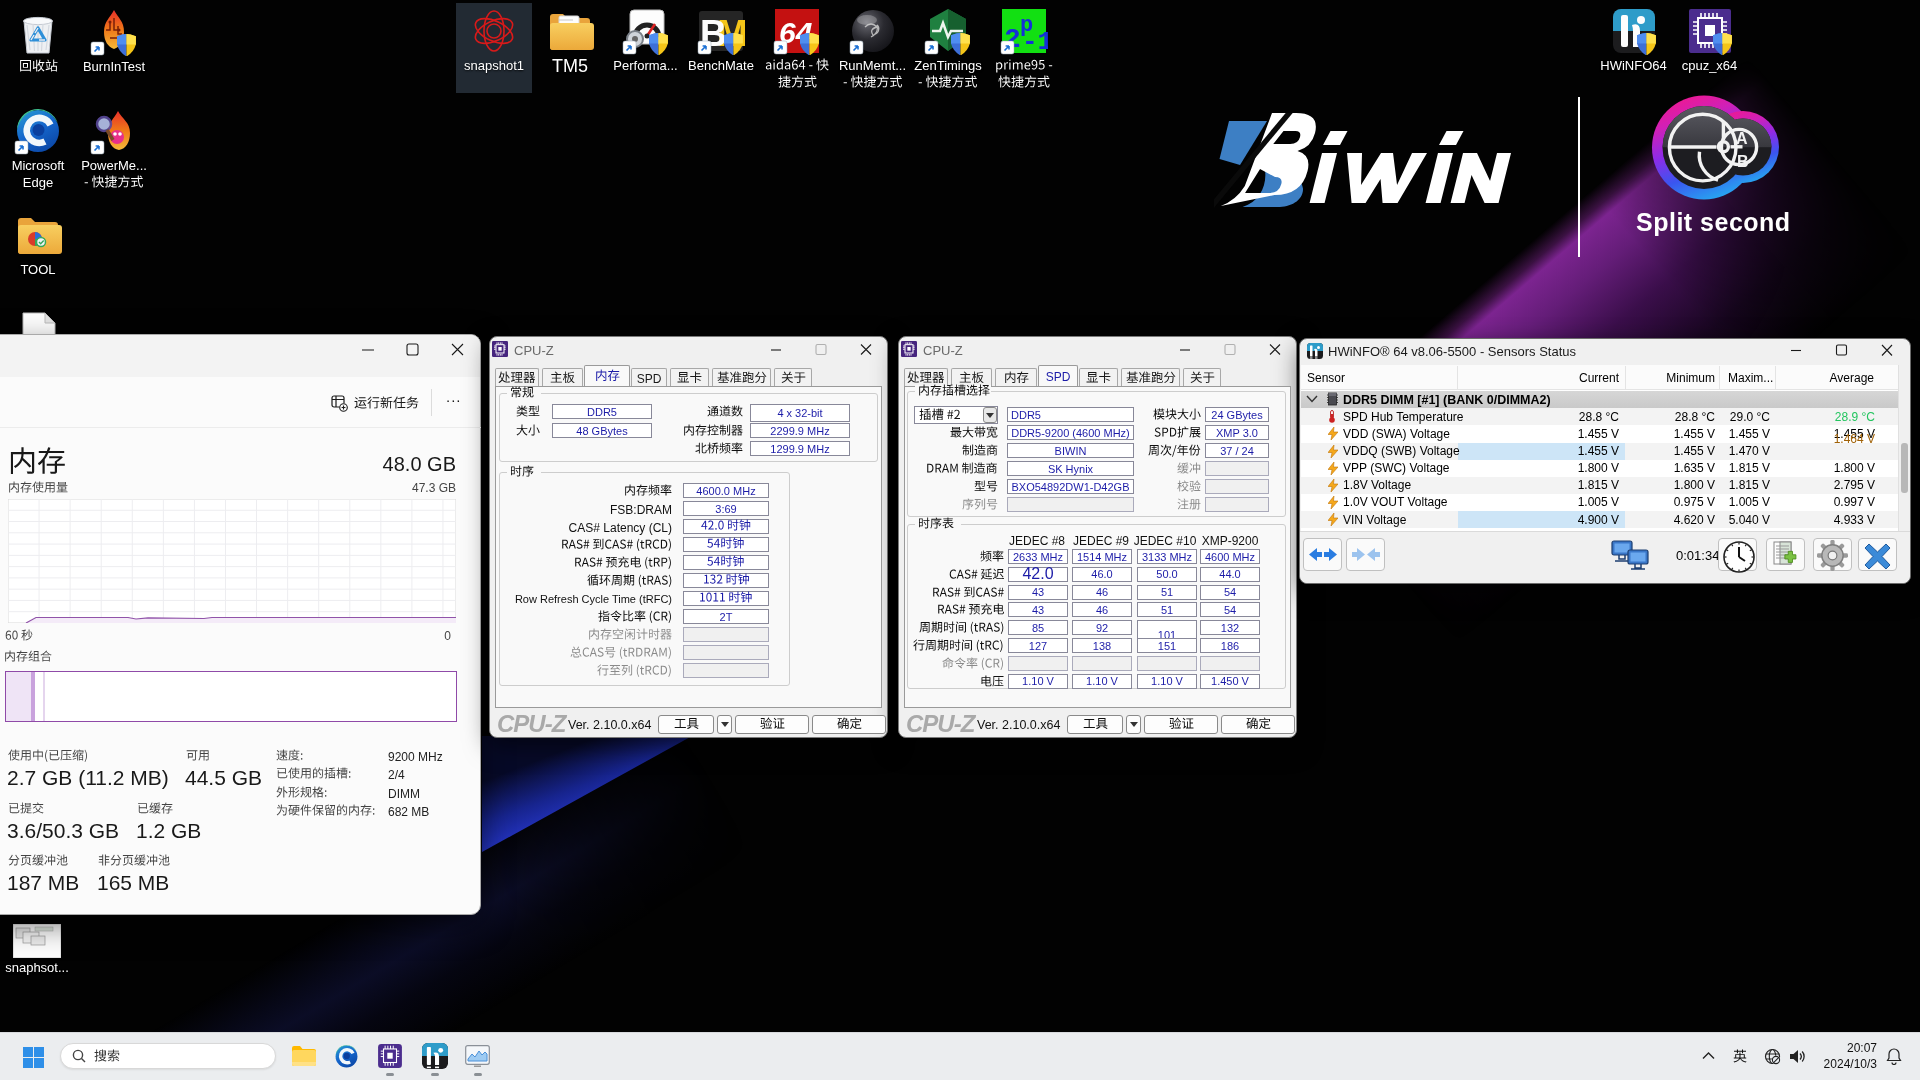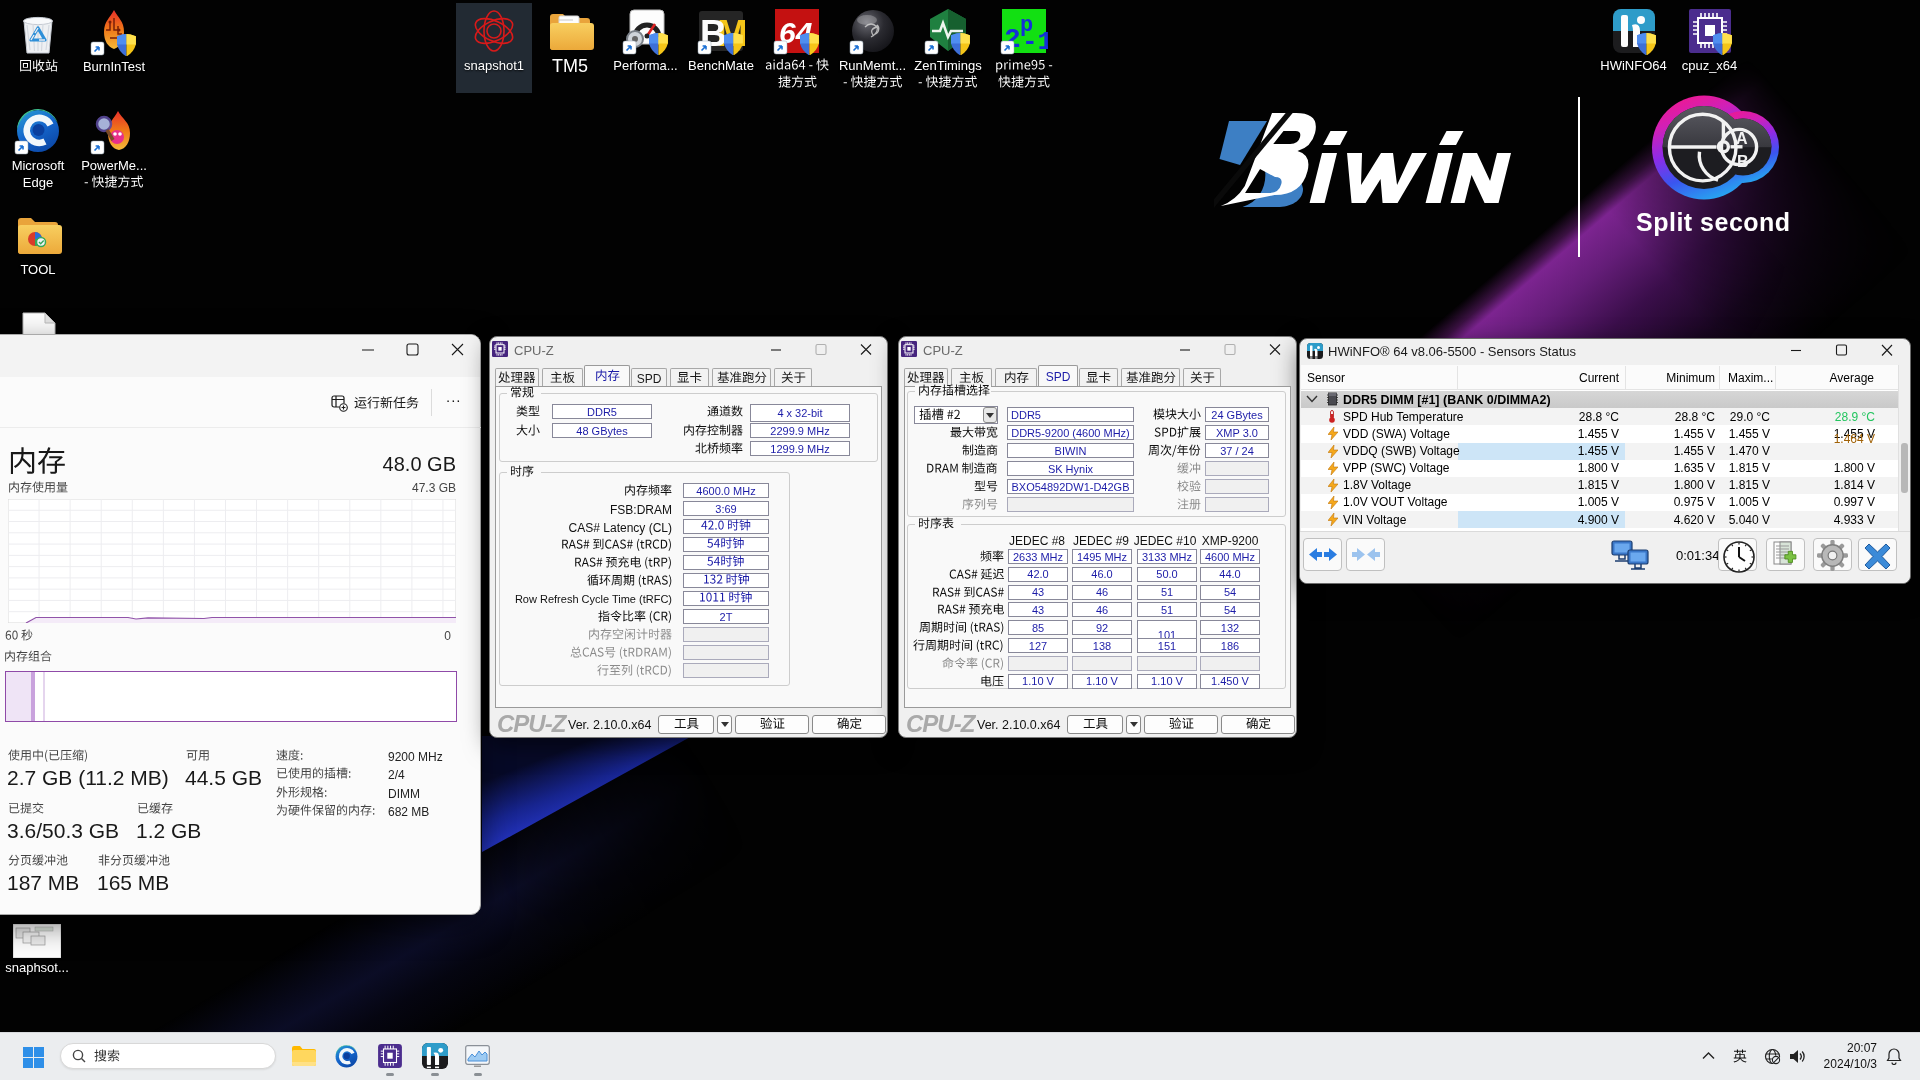--- a/index.html
+++ b/index.html
@@ -661,27 +661,27 @@
     <path fill="#111" d="M5.7 5.1C6.3 6.1 7.1 7.3 7.5 8.1L8.3 7.6C7.9 6.9 7.1 5.7 6.4 4.7ZM3.9 5.7V8.5H1.8V5.7ZM3.9 4.9H1.8V2.3H3.9ZM1 1.5V10.3H1.8V9.3H4.7V1.5ZM9.2 0.5V2.9H5.3V3.8H9.2V10.2C9.2 10.4 9.1 10.5 8.8 10.5C8.6 10.5 7.7 10.5 6.7 10.5C6.9 10.7 7 11.1 7.1 11.4C8.3 11.4 9 11.4 9.5 11.2C9.9 11.1 10.1 10.8 10.1 10.2V3.8H11.5V2.9H10.1V0.5Z M16.5 5.3C17.3 5.7 18.2 6.1 19 6.5H14.8V7.3H18.5V10.5C18.5 10.6 18.4 10.7 18.2 10.7C18 10.7 17.2 10.7 16.3 10.7C16.4 10.9 16.5 11.3 16.6 11.5C17.7 11.5 18.4 11.5 18.8 11.4C19.3 11.3 19.4 11 19.4 10.5V7.3H22C21.6 7.9 21.1 8.4 20.7 8.8L21.5 9.2C22.1 8.6 22.8 7.6 23.4 6.8L22.7 6.5L22.6 6.5H20.4L20.5 6.4C20.2 6.3 19.9 6.1 19.5 6C20.5 5.4 21.6 4.6 22.3 3.9L21.7 3.5L21.5 3.5H15.5V4.3H20.7C20.1 4.7 19.4 5.2 18.8 5.6C18.2 5.3 17.5 5 17 4.8ZM17.7 0.7C17.8 1 18 1.5 18.2 1.8H13.4V5.2C13.4 6.9 13.4 9.3 12.4 11.1C12.6 11.1 13 11.4 13.1 11.6C14.2 9.7 14.3 7 14.3 5.2V2.7H23.4V1.8H19.2C19.1 1.4 18.8 0.9 18.5 0.4Z M27 11.5C27.3 11.3 27.7 11.2 31.1 10.1C31 9.9 31 9.6 30.9 9.3L28 10.2V7.5C28.7 7.1 29.4 6.5 29.9 5.9C30.8 8.5 32.5 10.3 35 11.1C35.1 10.9 35.4 10.5 35.6 10.3C34.4 10 33.4 9.4 32.6 8.6C33.3 8.1 34.2 7.5 34.9 6.9L34.2 6.4C33.6 6.9 32.8 7.6 32.1 8.1C31.5 7.5 31.1 6.7 30.8 5.9H35.2V5.2H30.4V4.1H34.3V3.3H30.4V2.3H34.8V1.5H30.4V0.5H29.5V1.5H25.3V2.3H29.5V3.3H25.9V4.1H29.5V5.2H24.8V5.9H28.8C27.6 7 25.9 7.9 24.4 8.4C24.6 8.5 24.9 8.9 25 9.1C25.7 8.9 26.4 8.5 27.1 8.1V9.9C27.1 10.4 26.8 10.6 26.6 10.7C26.8 10.9 27 11.3 27 11.5Z"></path>
   </svg>
 <div class="abs" style="left:997px;top:534px;width:80px;text-align:center;font-size:12px;color:#111;z-index:3">JEDEC #8</div>
 <div class="abs" style="left:1061px;top:534px;width:80px;text-align:center;font-size:12px;color:#111;z-index:3">JEDEC #9</div>
 <div class="abs" style="left:1125px;top:534px;width:80px;text-align:center;font-size:12px;color:#111;z-index:3">JEDEC #10</div>
 <div class="abs" style="left:1190px;top:534px;width:80px;text-align:center;font-size:12px;color:#111;z-index:3">XMP-9200</div>
 <svg style="position:absolute;left:980px;top:550px;z-index:3" width="24" height="15" viewBox="0 0 24 15">
     <path fill="#111" d="M8.4 4.5C8.4 8.7 8.3 10.1 5.4 10.9C5.5 11.1 5.7 11.4 5.8 11.6C8.9 10.7 9.1 9 9.2 4.5ZM8.7 9.6C9.5 10.2 10.6 11 11.1 11.5L11.6 11C11.1 10.5 10 9.6 9.2 9ZM5.1 5.9C4.5 8.4 3.1 10.1 0.6 10.9C0.8 11 1 11.3 1.1 11.6C3.8 10.6 5.3 8.8 5.9 6.1ZM1.6 5.8C1.4 6.7 1 7.6 0.4 8.2C0.6 8.3 1 8.5 1.1 8.6C1.6 8 2.1 6.9 2.4 6ZM6.5 3.3V8.9H7.3V4H10.2V8.9H11.1V3.3H8.9L9.4 2H11.4V1.2H6.2V2H8.5C8.4 2.4 8.2 2.9 8.1 3.3ZM1.4 1.5V4.2H0.5V5H3V8.7H3.8V5H6V4.2H4V2.7H5.7V2H4V0.5H3.2V4.2H2.1V1.5Z M21.9 2.8C21.5 3.3 20.8 4 20.2 4.4L20.9 4.8C21.5 4.4 22.2 3.9 22.7 3.3ZM12.7 6.5 13.1 7.2C13.9 6.9 14.9 6.3 15.8 5.8L15.6 5.1C14.6 5.7 13.4 6.2 12.7 6.5ZM13 3.4C13.7 3.8 14.5 4.4 14.8 4.8L15.5 4.2C15.1 3.8 14.3 3.3 13.6 2.9ZM20.1 5.7C21 6.2 22 6.9 22.5 7.4L23.2 6.8C22.6 6.3 21.6 5.6 20.8 5.2ZM12.6 8.1V9H17.5V11.5H18.5V9H23.4V8.1H18.5V7.2H17.5V8.1ZM17.2 0.6C17.4 0.9 17.6 1.2 17.8 1.6H12.9V2.4H17.3C16.9 3 16.5 3.5 16.3 3.6C16.2 3.8 16 4 15.8 4C15.9 4.2 16 4.6 16.1 4.8C16.2 4.7 16.5 4.6 17.9 4.5C17.3 5.1 16.8 5.6 16.5 5.8C16.1 6.1 15.8 6.3 15.6 6.4C15.7 6.6 15.8 7 15.8 7.2C16.1 7 16.5 7 19.6 6.7C19.8 6.9 19.9 7.1 20 7.3L20.7 7C20.4 6.4 19.8 5.6 19.3 5L18.6 5.2C18.8 5.5 19 5.7 19.2 6L17.1 6.2C18.1 5.4 19.2 4.3 20.1 3.2L19.4 2.8C19.2 3.1 18.9 3.4 18.6 3.8L17.1 3.8C17.4 3.4 17.8 2.9 18.2 2.4H23.3V1.6H18.8C18.7 1.2 18.4 0.7 18.1 0.4Z"></path>
   </svg>
 <div class="fbox" style="left:1008px;top:549px;width:60px;height:15px;justify-content:center;padding:0 3px;font-size:11px;z-index:3">2633 MHz</div>
-<div class="fbox" style="left:1072px;top:549px;width:60px;height:15px;justify-content:center;padding:0 3px;font-size:11px;z-index:3">1495 MHz</div>
+<div class="fbox" style="left:1072px;top:549px;width:60px;height:15px;justify-content:center;padding:0 3px;font-size:11px;z-index:3">1514 MHz</div>
 <div class="fbox" style="left:1137px;top:549px;width:60px;height:15px;justify-content:center;padding:0 3px;font-size:11px;z-index:3">3133 MHz</div>
 <div class="fbox" style="left:1200px;top:549px;width:60px;height:15px;justify-content:center;padding:0 3px;font-size:11px;z-index:3">4600 MHz</div>
 <svg style="position:absolute;left:948.5px;top:567.8px;z-index:3" width="55.5" height="15" viewBox="0 0 55.5 15">
     <path fill="#111" d="M4.5 10.7C5.7 10.7 6.5 10.3 7.2 9.5L6.6 8.7C6 9.4 5.4 9.7 4.6 9.7C2.9 9.7 1.8 8.4 1.8 6.1C1.8 3.9 3 2.6 4.6 2.6C5.4 2.6 5.9 2.9 6.4 3.4L7 2.7C6.5 2.1 5.7 1.6 4.6 1.6C2.4 1.6 0.7 3.3 0.7 6.2C0.7 9 2.3 10.7 4.5 10.7Z M7.7 10.6H8.8L9.7 7.9H12.9L13.7 10.6H14.9L11.9 1.8H10.7ZM9.9 7 10.4 5.6C10.7 4.6 11 3.7 11.3 2.7H11.3C11.6 3.7 11.9 4.6 12.2 5.6L12.6 7Z M18.6 10.7C20.4 10.7 21.6 9.6 21.6 8.2C21.6 6.9 20.8 6.3 19.8 5.9L18.5 5.3C17.8 5 17.1 4.7 17.1 3.9C17.1 3.1 17.7 2.6 18.7 2.6C19.5 2.6 20.2 2.9 20.7 3.4L21.3 2.7C20.7 2.1 19.8 1.6 18.7 1.6C17.1 1.6 15.9 2.6 15.9 3.9C15.9 5.2 16.9 5.8 17.7 6.2L19 6.7C19.8 7.1 20.5 7.4 20.5 8.3C20.5 9.2 19.8 9.7 18.6 9.7C17.7 9.7 16.8 9.3 16.2 8.7L15.5 9.4C16.3 10.2 17.4 10.7 18.6 10.7Z M23.3 10.6H24L24.4 7.8H26.1L25.8 10.6H26.5L26.9 7.8H28.1V7.1H27L27.2 5.1H28.4V4.3H27.3L27.6 1.8H26.9L26.6 4.3H24.8L25.1 1.8H24.4L24.1 4.3H22.8V5.1H24L23.7 7.1H22.6V7.8H23.6ZM24.4 7.1 24.7 5.1H26.5L26.2 7.1Z M36.7 3.8V9.1H42.8V8.3H40.1V5.2H42.7V4.4H40.1V1.9C41.1 1.7 41.9 1.5 42.6 1.2L42 0.5C40.7 1 38.3 1.4 36.2 1.7C36.3 1.9 36.4 2.2 36.4 2.4C37.3 2.3 38.3 2.2 39.3 2V8.3H37.5V3.8ZM32.6 5.8C32.6 5.7 32.7 5.6 32.9 5.5H34.8C34.6 6.6 34.4 7.6 34 8.4C33.6 7.8 33.3 7.2 33.1 6.4L32.4 6.7C32.7 7.7 33.1 8.5 33.6 9.1C33.1 9.9 32.5 10.5 31.8 11C32 11.1 32.4 11.4 32.5 11.6C33.2 11.2 33.7 10.6 34.2 9.8C35.5 10.9 37.3 11.2 39.5 11.2H42.7C42.8 11 42.9 10.5 43.1 10.3C42.4 10.4 40 10.4 39.5 10.4C37.5 10.4 35.9 10.1 34.7 9.1C35.2 7.9 35.6 6.6 35.8 4.8L35.2 4.7L35.1 4.7H33.7C34.3 3.8 34.9 2.7 35.5 1.5L34.9 1.1L34.7 1.2H32.1V2.1H34.3C33.8 3.1 33.2 4.1 33 4.4C32.7 4.8 32.4 5.1 32.2 5.1C32.3 5.3 32.5 5.7 32.6 5.8Z M44.4 1.1C45.1 1.8 45.9 2.7 46.2 3.3L47 2.7C46.6 2.2 45.8 1.3 45.1 0.7ZM50.7 5.9C51.8 6.9 53.1 8.4 53.8 9.4L54.5 8.8C53.9 7.9 52.5 6.4 51.4 5.4ZM46.6 4.8H44V5.7H45.7V9C45.2 9.2 44.5 9.8 43.9 10.5L44.5 11.3C45.1 10.5 45.7 9.8 46.1 9.8C46.4 9.8 46.8 10.2 47.3 10.5C48.1 11 49.1 11.1 50.6 11.1C51.8 11.1 53.9 11.1 54.8 11C54.8 10.8 54.9 10.3 55 10.1C53.9 10.2 52.1 10.3 50.7 10.3C49.3 10.3 48.3 10.2 47.5 9.7C47.1 9.5 46.8 9.2 46.6 9.1ZM49.3 4.2V3.8V2H53.2V4.2ZM48.4 1.1V3.8C48.4 5.3 48.3 7.4 47.1 8.8C47.4 8.9 47.8 9.2 47.9 9.4C48.9 8.2 49.2 6.5 49.3 5H54.1V1.1Z"></path>
   </svg>
-<div class="fbox" style="left:1008px;top:566.8px;width:60px;height:15px;justify-content:center;padding:0 3px;font-size:11px;z-index:3">42.0</div>
+<div class="fbox" style="left:1008px;top:566.8px;width:60px;height:15px;justify-content:center;padding:0 3px;font-size:16px;z-index:3">42.0</div>
 <div class="fbox" style="left:1072px;top:566.8px;width:60px;height:15px;justify-content:center;padding:0 3px;font-size:11px;z-index:3">46.0</div>
 <div class="fbox" style="left:1137px;top:566.8px;width:60px;height:15px;justify-content:center;padding:0 3px;font-size:11px;z-index:3">50.0</div>
 <div class="fbox" style="left:1200px;top:566.8px;width:60px;height:15px;justify-content:center;padding:0 3px;font-size:11px;z-index:3">44.0</div>
 <svg style="position:absolute;left:931.8px;top:585.6px;z-index:3" width="72.2" height="15" viewBox="0 0 72.2 15">
     <path fill="#111" d="M2.3 5.9V2.7H3.8C5.2 2.7 5.9 3.1 5.9 4.2C5.9 5.4 5.2 5.9 3.8 5.9ZM6 10.6H7.3L5.1 6.7C6.2 6.4 7 5.6 7 4.2C7 2.4 5.7 1.8 4 1.8H1.2V10.6H2.3V6.8H3.9Z M7.7 10.6H8.8L9.6 7.9H12.9L13.7 10.6H14.9L11.9 1.8H10.6ZM9.9 7 10.3 5.6C10.7 4.6 10.9 3.7 11.2 2.7H11.3C11.6 3.7 11.8 4.6 12.2 5.6L12.6 7Z M18.6 10.7C20.4 10.7 21.6 9.6 21.6 8.2C21.6 6.9 20.8 6.3 19.7 5.9L18.5 5.3C17.8 5 17 4.7 17 3.9C17 3.1 17.7 2.6 18.7 2.6C19.5 2.6 20.1 2.9 20.7 3.4L21.3 2.7C20.6 2.1 19.7 1.6 18.7 1.6C17.1 1.6 15.9 2.6 15.9 3.9C15.9 5.2 16.9 5.8 17.7 6.2L18.9 6.7C19.8 7.1 20.4 7.4 20.4 8.3C20.4 9.2 19.7 9.7 18.6 9.7C17.7 9.7 16.8 9.3 16.2 8.7L15.5 9.4C16.2 10.2 17.3 10.7 18.6 10.7Z M23.3 10.6H24L24.3 7.8H26.1L25.8 10.6H26.5L26.8 7.8H28.1V7.1H26.9L27.2 5.1H28.3V4.3H27.3L27.6 1.8H26.8L26.5 4.3H24.7L25.1 1.8H24.3L24 4.3H22.8V5.1H24L23.7 7.1H22.5V7.8H23.6ZM24.4 7.1 24.7 5.1H26.4L26.2 7.1Z M39.1 1.5V8.8H39.9V1.5ZM41.5 0.7V10.1C41.5 10.3 41.4 10.4 41.2 10.4C41 10.4 40.4 10.4 39.6 10.4C39.8 10.6 39.9 11 40 11.3C40.9 11.3 41.5 11.2 41.9 11.1C42.2 10.9 42.4 10.7 42.4 10.1V0.7ZM32.2 10.1 32.4 10.9C33.9 10.6 36.2 10.2 38.4 9.8L38.3 9L35.8 9.4V7.5H38.2V6.7H35.8V5.5H34.9V6.7H32.6V7.5H34.9V9.6ZM32.8 5.3C33.1 5.2 33.6 5.1 37.3 4.8C37.5 5 37.6 5.3 37.8 5.5L38.4 5C38.1 4.4 37.3 3.3 36.6 2.5L36 2.8C36.3 3.2 36.6 3.6 36.9 4L33.8 4.3C34.3 3.7 34.8 2.9 35.2 2.1H38.4V1.3H32.3V2.1H34.2C33.8 2.9 33.3 3.7 33.1 3.9C32.9 4.2 32.7 4.4 32.5 4.4C32.7 4.7 32.8 5.1 32.8 5.3Z M47.9 10.7C49.1 10.7 49.9 10.3 50.6 9.5L50 8.7C49.5 9.4 48.8 9.7 48 9.7C46.3 9.7 45.3 8.4 45.3 6.1C45.3 3.9 46.4 2.6 48 2.6C48.8 2.6 49.4 2.9 49.8 3.4L50.4 2.7C49.9 2.1 49.1 1.6 48 1.6C45.8 1.6 44.1 3.3 44.1 6.2C44.1 9 45.7 10.7 47.9 10.7Z M51.1 10.6H52.2L53.1 7.9H56.3L57.1 10.6H58.3L55.3 1.8H54.1ZM53.4 7 53.8 5.6C54.1 4.6 54.4 3.7 54.7 2.7H54.7C55 3.7 55.3 4.6 55.6 5.6L56 7Z M62 10.7C63.9 10.7 65 9.6 65 8.2C65 6.9 64.2 6.3 63.2 5.9L61.9 5.3C61.3 5 60.5 4.7 60.5 3.9C60.5 3.1 61.1 2.6 62.1 2.6C62.9 2.6 63.6 2.9 64.1 3.4L64.7 2.7C64.1 2.1 63.2 1.6 62.1 1.6C60.5 1.6 59.4 2.6 59.4 3.9C59.4 5.2 60.3 5.8 61.1 6.2L62.4 6.7C63.2 7.1 63.9 7.4 63.9 8.3C63.9 9.2 63.2 9.7 62 9.7C61.1 9.7 60.2 9.3 59.6 8.7L58.9 9.4C59.7 10.2 60.8 10.7 62 10.7Z M66.7 10.6H67.4L67.8 7.8H69.6L69.2 10.6H69.9L70.3 7.8H71.5V7.1H70.4L70.6 5.1H71.8V4.3H70.7L71 1.8H70.3L70 4.3H68.2L68.5 1.8H67.8L67.5 4.3H66.3V5.1H67.4L67.2 7.1H66V7.8H67.1ZM67.9 7.1 68.1 5.1H69.9L69.6 7.1Z"></path>
   </svg>
 <div class="fbox" style="left:1008px;top:584.6px;width:60px;height:15px;justify-content:center;padding:0 3px;font-size:11px;z-index:3">43</div>
 <div class="fbox" style="left:1072px;top:584.6px;width:60px;height:15px;justify-content:center;padding:0 3px;font-size:11px;z-index:3">46</div>
 <div class="fbox" style="left:1137px;top:584.6px;width:60px;height:15px;justify-content:center;padding:0 3px;font-size:11px;z-index:3">51</div>
 <div class="fbox" style="left:1200px;top:584.6px;width:60px;height:15px;justify-content:center;padding:0 3px;font-size:11px;z-index:3">54</div>
@@ -817,21 +817,21 @@
 <div class="abs" style="left:1660px;top:461.15px;width:110px;text-align:right;font-size:12px;color:#000">1.815 V</div>
 <div class="abs" style="left:1765px;top:461.15px;width:110px;text-align:right;font-size:12px;color:#000">1.800 V</div>
 <div class="hrow" style="top:476.8px;background:#f3f3f3"></div>
 <svg class="abs" style="left:1328px;top:478.8px" width="10" height="13" viewBox="0 0 10 13">
     <path d="M6 0 L0 7.5 H4 L3 13 L10 5 H5.5 Z" fill="#f5a81c" stroke="#c07408" stroke-width=".6"></path>
   </svg>
 <div class="abs" style="left:1343px;top:478.3px;font-size:12px;color:#000">1.8V Voltage</div>
 <div class="abs" style="left:1509px;top:478.3px;width:110px;text-align:right;font-size:12px;color:#000">1.815 V</div>
 <div class="abs" style="left:1605px;top:478.3px;width:110px;text-align:right;font-size:12px;color:#000">1.800 V</div>
 <div class="abs" style="left:1660px;top:478.3px;width:110px;text-align:right;font-size:12px;color:#000">1.815 V</div>
-<div class="abs" style="left:1765px;top:478.3px;width:110px;text-align:right;font-size:12px;color:#000">1.814 V</div>
+<div class="abs" style="left:1765px;top:478.3px;width:110px;text-align:right;font-size:12px;color:#000">2.795 V</div>
 <div class="hrow" style="top:493.95px;background:#ffffff"></div>
 <svg class="abs" style="left:1328px;top:495.95px" width="10" height="13" viewBox="0 0 10 13">
     <path d="M6 0 L0 7.5 H4 L3 13 L10 5 H5.5 Z" fill="#f5a81c" stroke="#c07408" stroke-width=".6"></path>
   </svg>
 <div class="abs" style="left:1343px;top:495.45px;font-size:12px;color:#000">1.0V VOUT Voltage</div>
 <div class="abs" style="left:1509px;top:495.45px;width:110px;text-align:right;font-size:12px;color:#000">1.005 V</div>
 <div class="abs" style="left:1605px;top:495.45px;width:110px;text-align:right;font-size:12px;color:#000">0.975 V</div>
 <div class="abs" style="left:1660px;top:495.45px;width:110px;text-align:right;font-size:12px;color:#000">1.005 V</div>
 <div class="abs" style="left:1765px;top:495.45px;width:110px;text-align:right;font-size:12px;color:#000">0.997 V</div>
 <div class="hrow" style="top:511.1px;background:#f3f3f3"></div>

